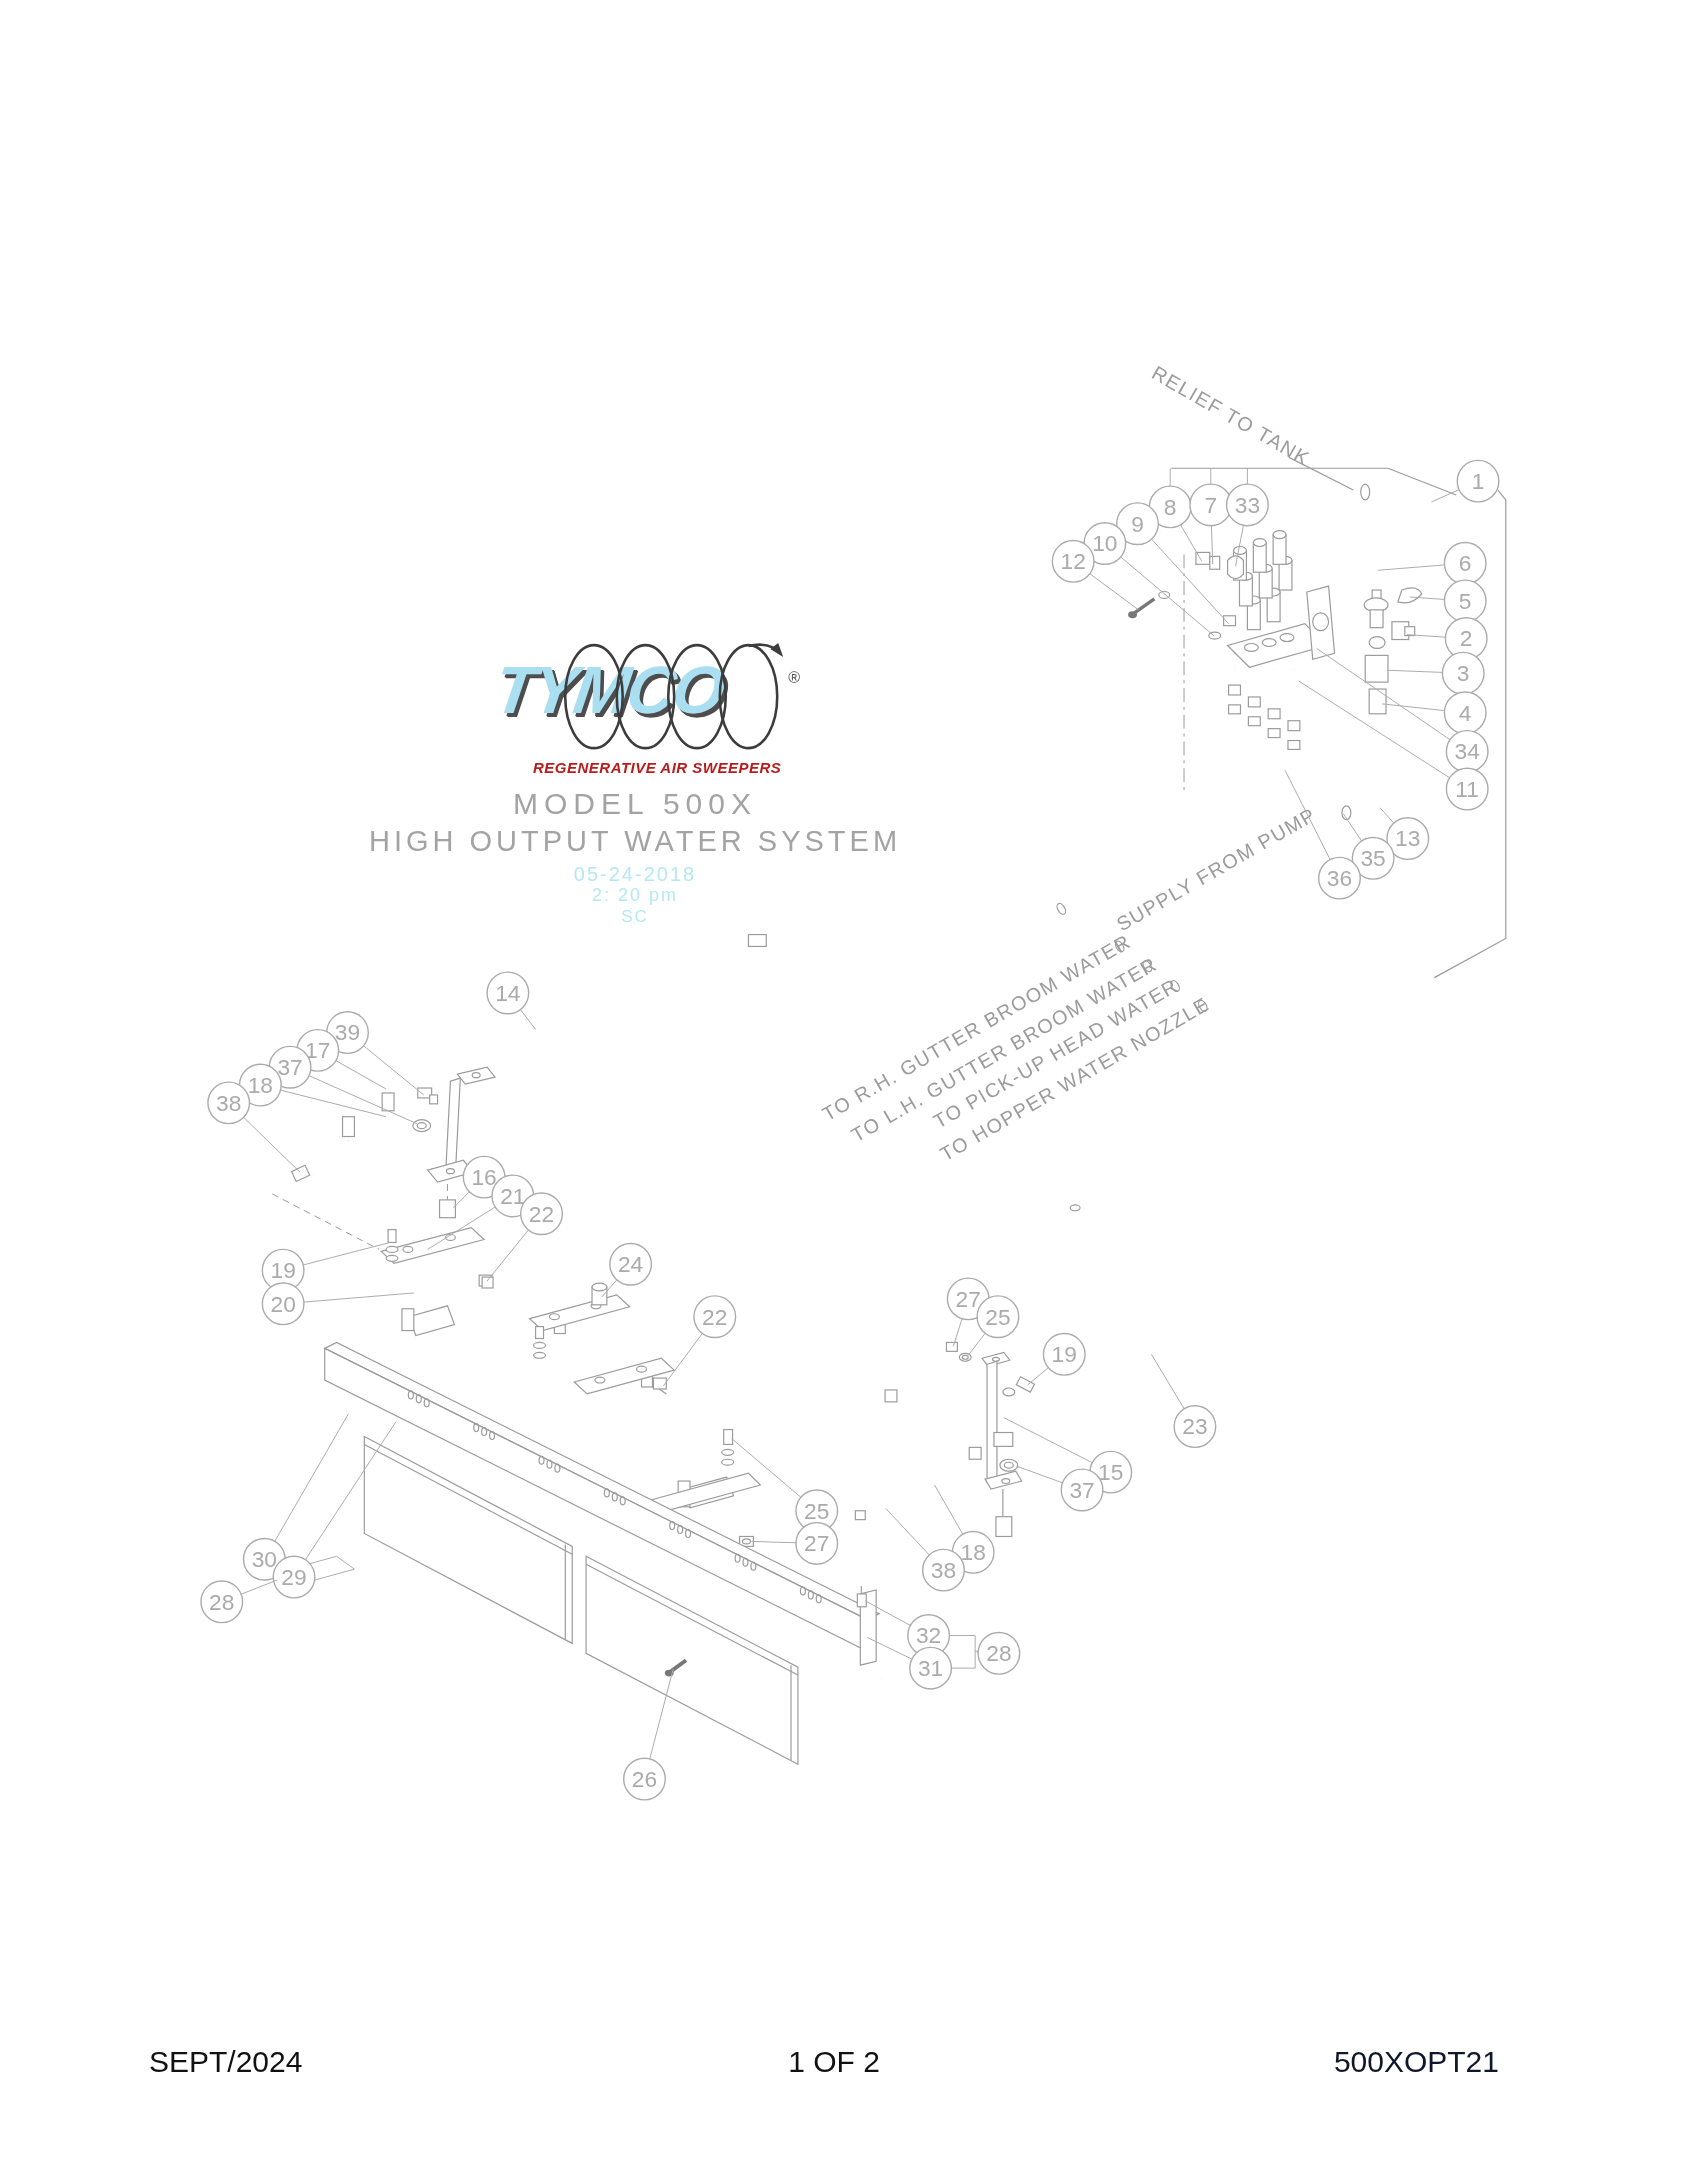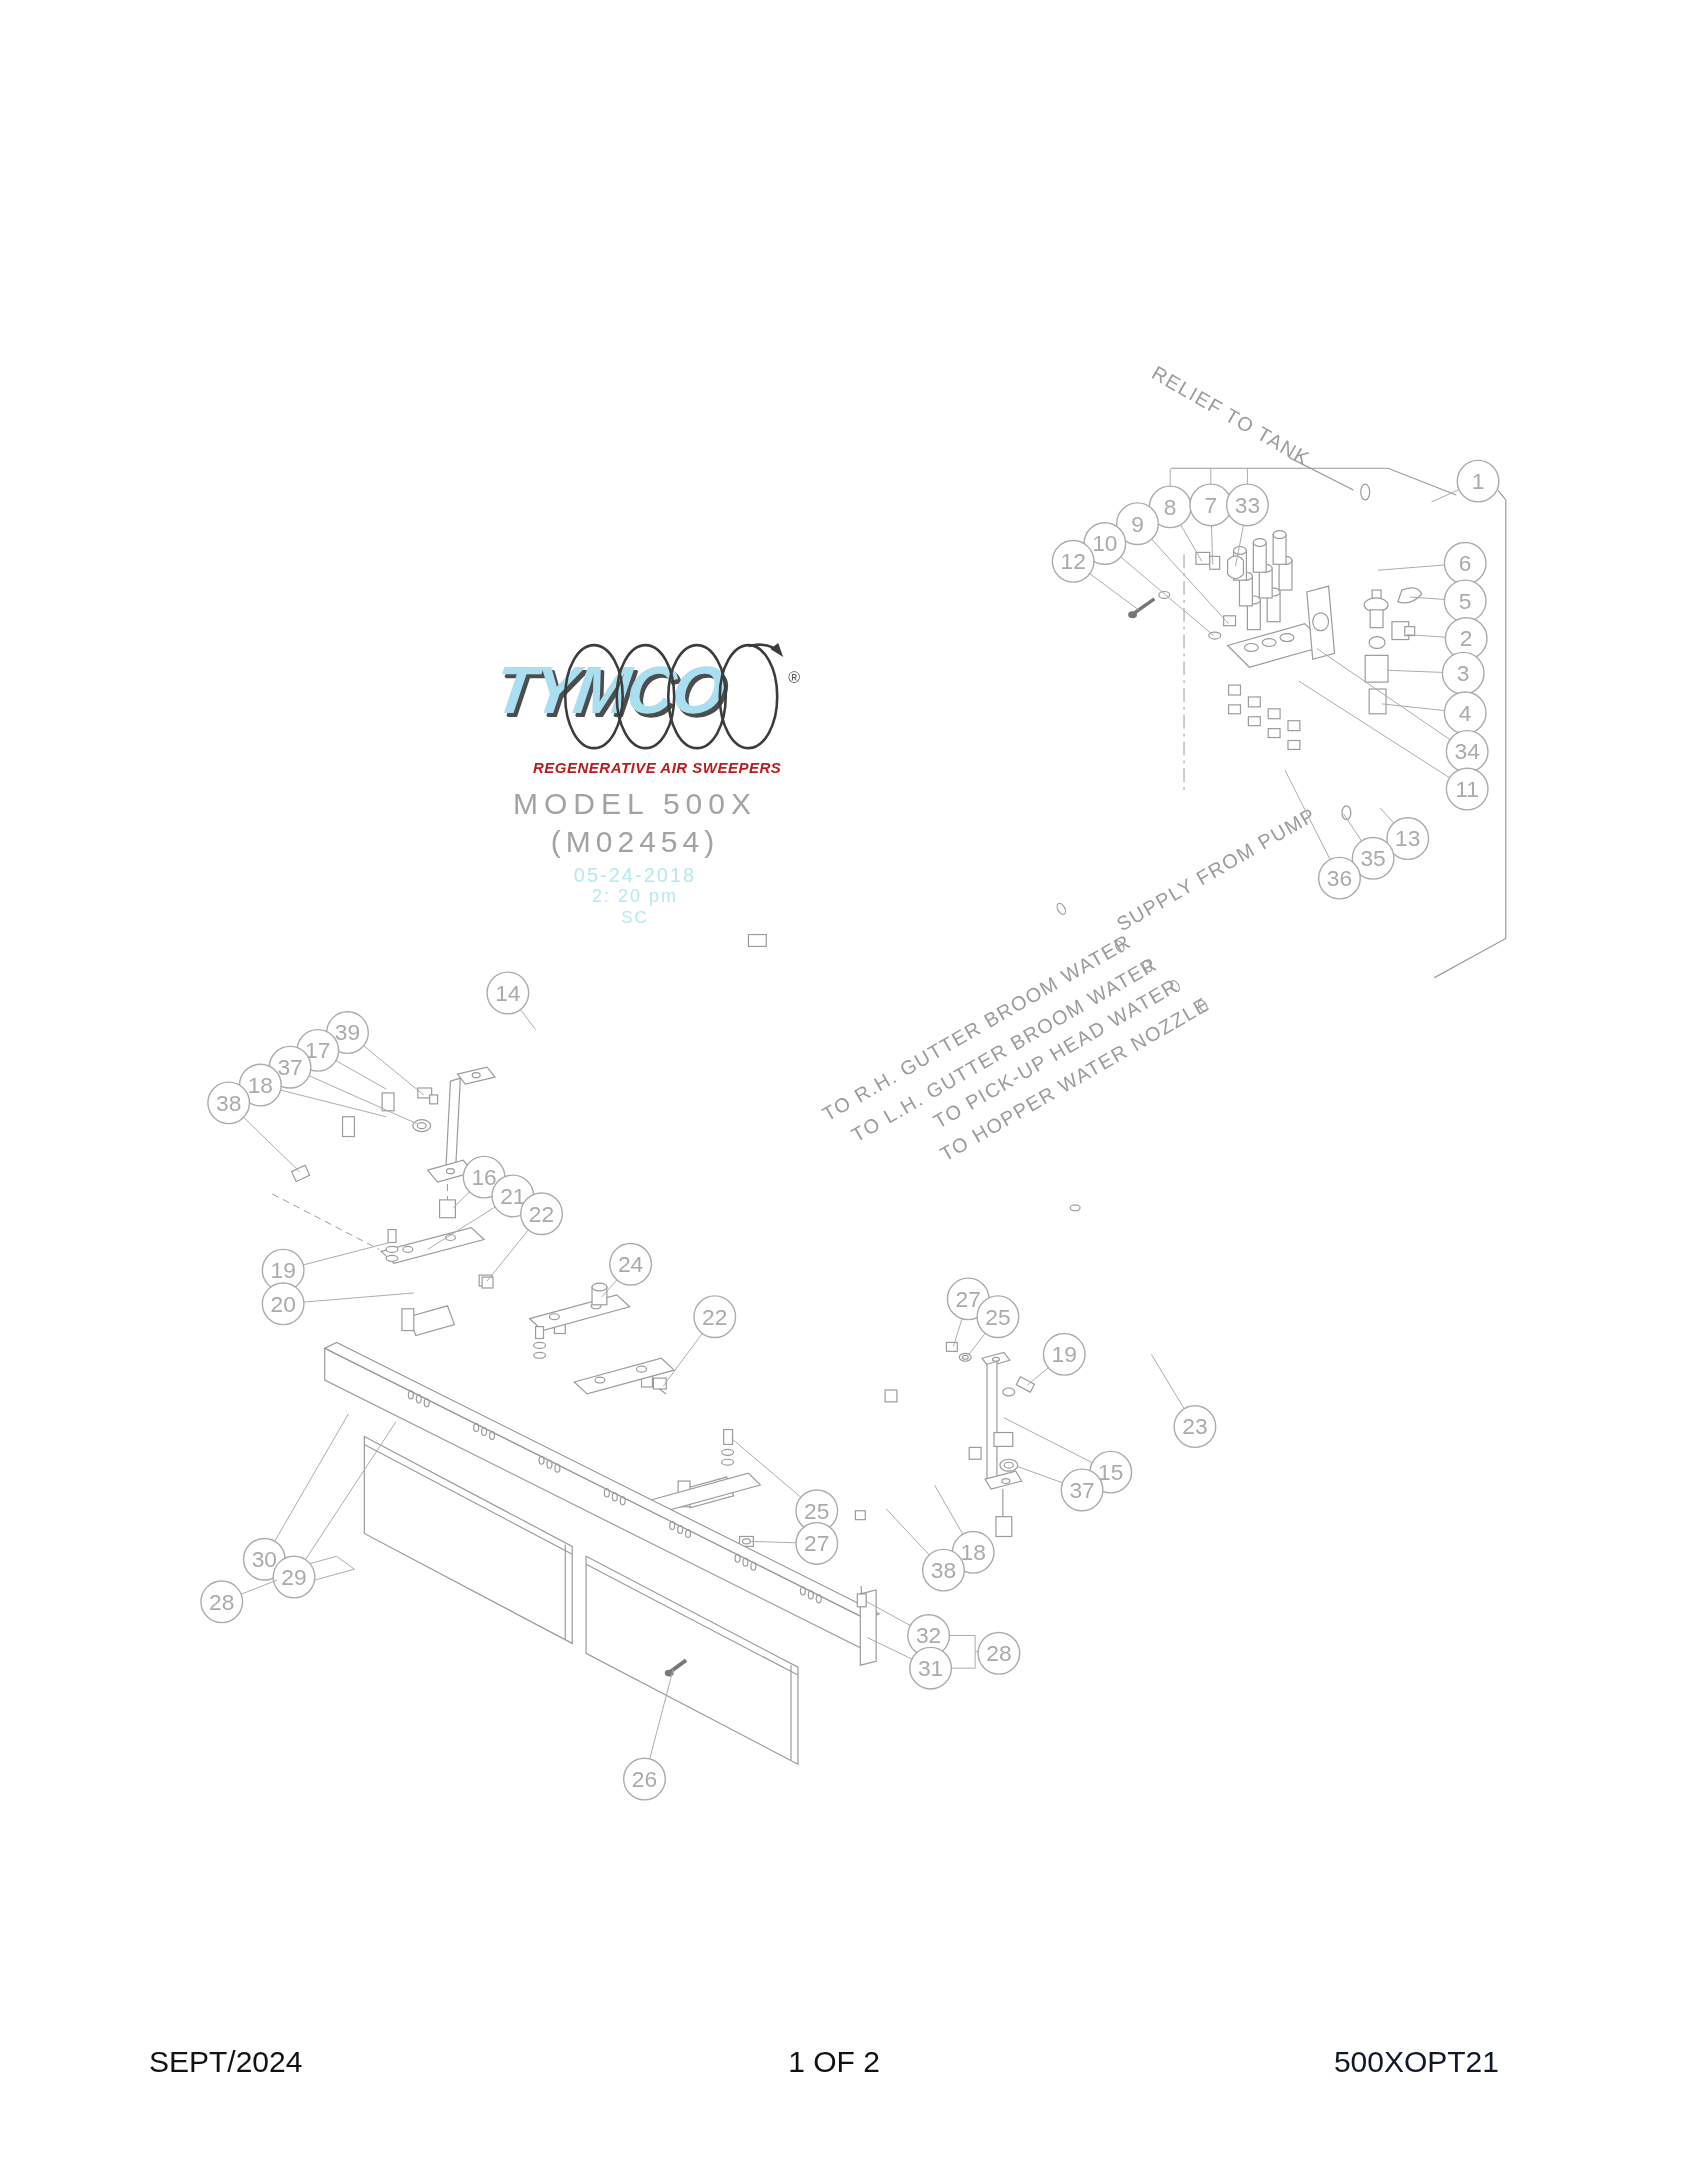--- a/index.html
+++ b/index.html
@@ -57,21 +57,21 @@
       <ellipse cx="214" cy="58" rx="29" ry="52" fill="none" stroke="#3c3c3c" stroke-width="2.6"></ellipse>
       <ellipse cx="266" cy="58" rx="29" ry="52" fill="none" stroke="#3c3c3c" stroke-width="2.6"></ellipse>
       <path d="M266,7 Q286,2 298,14" fill="none" stroke="#3c3c3c" stroke-width="2.6"></path>
       <polygon points="301,18 288,10 296,4" fill="#3c3c3c"></polygon>
     </svg>
     <span class="tagline">REGENERATIVE AIR SWEEPERS</span>
   </div>
 
   <div class="model-block">
     <div class="l1">MODEL 500X</div>
-    <div class="l3">(M02454)</div>
+    <div class="l2">HIGH OUTPUT WATER SYSTEM</div>
     <div class="stamp" style="color:#b5e8f2;">
       <div class="d">05-24-2018</div>
       <div class="t">2: 20  pm</div>
       <div class="i">SC</div>
     </div>
   </div>
 
   <svg class="art" id="art" width="1683" height="2178" viewBox="0 0 1700 2200">
 
     <path class="ln" d="M1183,473 H1402 L1471,500"></path>

